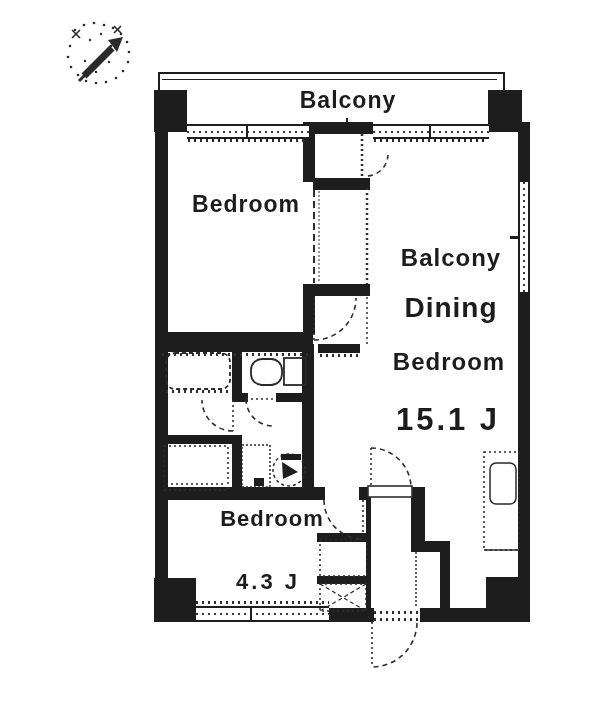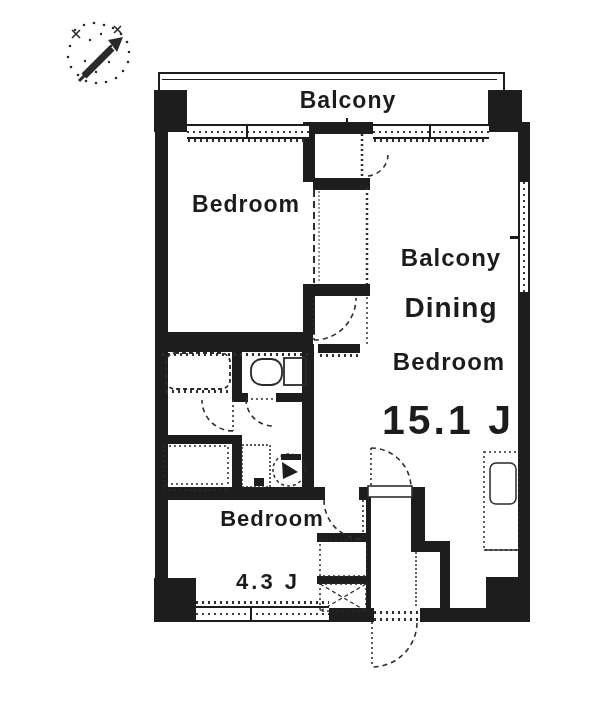--- a/index.html
+++ b/index.html
@@ -80,21 +80,21 @@
   <div class="dots" style="left:320px;top:354px;width:40px"></div>
   <div class="dots" style="left:196px;top:601px;width:133px"></div>
   <div class="dots" style="left:374px;top:611px;width:44px"></div>
   <div class="dots" style="left:374px;top:618px;width:44px"></div>
 
   <div class="lbl" style="left:348px;top:100px;font-size:23px">Balcony</div>
   <div class="lbl" style="left:246px;top:204px;font-size:23px">Bedroom</div>
   <div class="lbl" style="left:451px;top:258px;font-size:24px">Balcony</div>
   <div class="lbl" style="left:451px;top:308px;font-size:28px">Dining</div>
   <div class="lbl" style="left:449px;top:362px;font-size:24px">Bedroom</div>
-  <div class="lbl num" style="left:448px;top:420px;font-size:41px">15.1 J</div>
+  <div class="lbl num" style="left:448px;top:420px;font-size:31px">15.1 J</div>
   <div class="lbl" style="left:272px;top:519px;font-size:22px">Bedroom</div>
   <div class="lbl num" style="left:268px;top:582px;font-size:22px">4.3 J</div>
 
   <svg class="overlay" width="616" height="710" viewBox="0 0 616 710">
 
     <g stroke="#2a2a2a" fill="#2a2a2a">
       <g stroke="none">
         <circle cx="75" cy="30" r="1.3"></circle>
           <circle cx="84" cy="25" r="1.3"></circle>
           <circle cx="94" cy="23" r="1.3"></circle>

